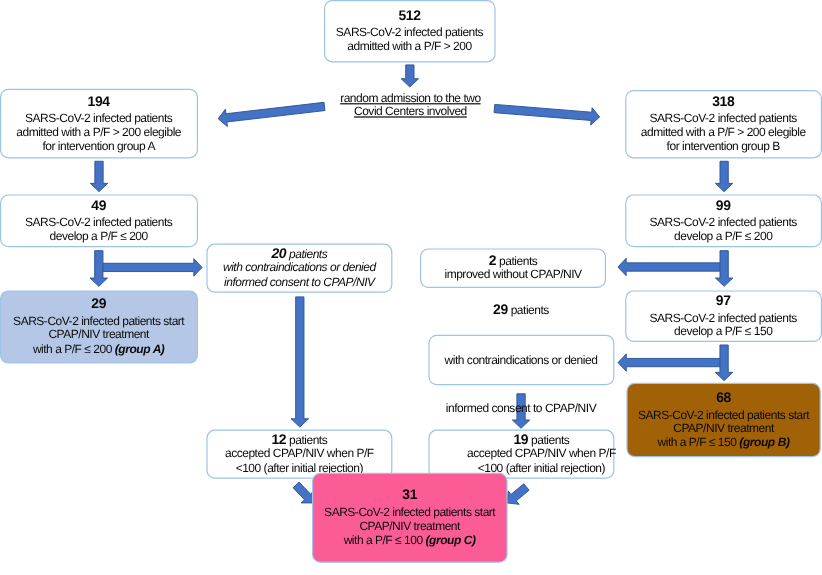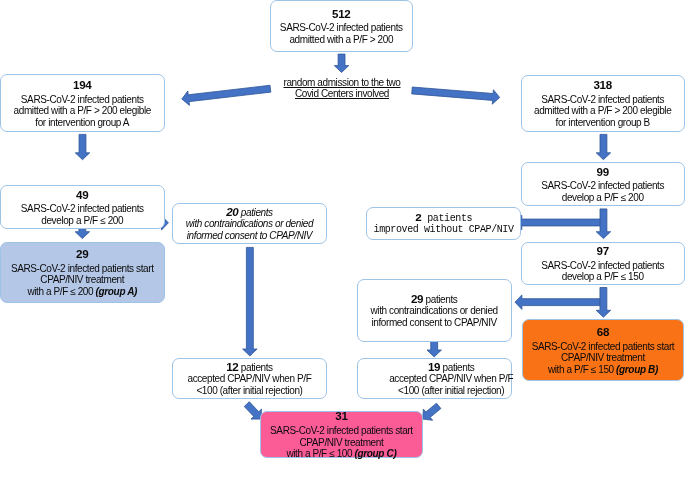--- a/index.html
+++ b/index.html
@@ -14,21 +14,21 @@
         display:flex;flex-direction:column;align-items:center;justify-content:center;
         }
   .node .num{font-weight:bold;font-size:11.6px;line-height:15.8px;letter-spacing:-0.3px;
              position:relative;top:-0.9px;}
   .node .txt{font-size:10px;line-height:11.5px;letter-spacing:-0.4px;white-space:nowrap;}
   .node .txt .bi{font-weight:bold;font-style:italic;letter-spacing:-0.35px;}
   .inl{font-weight:bold;font-size:11.6px;letter-spacing:-0.3px;}
   .inlr{font-weight:normal;font-size:10px;letter-spacing:-0.4px;}
 
   .fill-blue{background:#b4c7e7;}
-  .fill-yellow{background:#f97316;}
+  .fill-yellow{background:#a16207;}
   .fill-pink{background:#fc5c96;}
 
   .freetext{position:absolute;text-align:center;font-size:10px;line-height:11.2px;
             letter-spacing:-0.4px;white-space:nowrap;text-decoration:underline;}
 
   svg.arrows{position:absolute;left:0;top:0;width:685px;height:479px;}
 </style>
 </head>
 <body>
 
@@ -63,21 +63,21 @@
     <div>Covid Centers involved</div>
   </div>
 
   <div class="node" style="left:-0.1px;top:74.3px;width:164.65px;height:57.5px;">
     <div class="num">194</div>
     <div class="txt">SARS-CoV-2 infected patients</div>
     <div class="txt">admitted with a P/F &gt; 200 elegible</div>
     <div class="txt">for intervention group A</div>
   </div>
 
-  <div class="node" style="left:-0.1px;top:162.1px;width:164.65px;height:43.7px;margin-top:23px;">
+  <div class="node" style="left:-0.1px;top:162.1px;width:164.65px;height:43.7px;">
     <div class="num">49</div>
     <div class="txt">SARS-CoV-2 infected patients</div>
     <div class="txt">develop a P/F ≤ 200</div>
   </div>
 
   <div class="node fill-blue" style="left:-0.1px;top:241.9px;width:164.65px;height:60.8px;">
     <div class="num">29</div>
     <div class="txt">SARS-CoV-2 infected patients start</div>
     <div class="txt">CPAP/NIV treatment</div>
     <div class="txt"><span>with a P/F ≤ 200 </span><span class="bi">(group A)</span></div>
@@ -88,26 +88,26 @@
     <div class="txt">with contraindications or denied</div>
     <div class="txt">informed consent to CPAP/NIV</div>
   </div>
 
   <div class="node" style="left:172px;top:357.8px;width:154.9px;height:41px;">
     <div class="txt"><span class="inl">12</span><span class="inlr"> patients</span></div>
     <div class="txt">accepted CPAP/NIV when P/F</div>
     <div class="txt">&lt;100 (after initial rejection)</div>
   </div>
 
-  <div class="node" style="left:366px;top:207.2px;width:155.1px;height:32.8px;font-family:Liberation Mono, monospace;">
+  <div class="node" style="left:350px;top:207.2px;width:155.1px;height:32.8px;">
     <div class="txt"><span class="inl">2</span><span class="inlr"> patients</span></div>
     <div class="txt">improved without CPAP/NIV</div>
   </div>
 
-  <div class="node" style="left:356.6px;top:279px;width:155.1px;height:63px;">
+  <div class="node" style="left:356.6px;top:279px;width:155.1px;height:42px;gap:29px;">
     <div class="txt"><span class="inl">29</span><span class="inlr"> patients</span></div>
     <div class="txt">with contraindications or denied</div>
     <div class="txt">informed consent to CPAP/NIV</div>
   </div>
 
   <div class="node" style="left:356.6px;top:357.7px;width:155.1px;height:41.2px;padding-left:34px;">
     <div class="txt"><span class="inl">19</span><span class="inlr"> patients</span></div>
     <div class="txt">accepted CPAP/NIV when P/F</div>
     <div class="txt">&lt;100 (after initial rejection)</div>
   </div>
@@ -131,20 +131,20 @@
     <div class="txt">develop a P/F ≤ 150</div>
   </div>
 
   <div class="node fill-yellow" style="left:521.9px;top:319.1px;width:162.1px;height:61.7px;">
     <div class="num">68</div>
     <div class="txt">SARS-CoV-2 infected patients start</div>
     <div class="txt">CPAP/NIV treatment</div>
     <div class="txt"><span>with a P/F ≤ 150 </span><span class="bi">(group B)</span></div>
   </div>
 
-  <div class="node fill-pink" style="left:259.9px;top:411px;width:163px;height:47px;">
+  <div class="node fill-pink" style="left:259.9px;top:394px;width:163px;height:75px;">
     <div class="num">31</div>
     <div class="txt">SARS-CoV-2 infected patients start</div>
     <div class="txt">CPAP/NIV treatment</div>
     <div class="txt"><span>with a P/F ≤ 100 </span><span class="bi">(group C)</span></div>
   </div>
 
 </div>
 
 </body></html>

